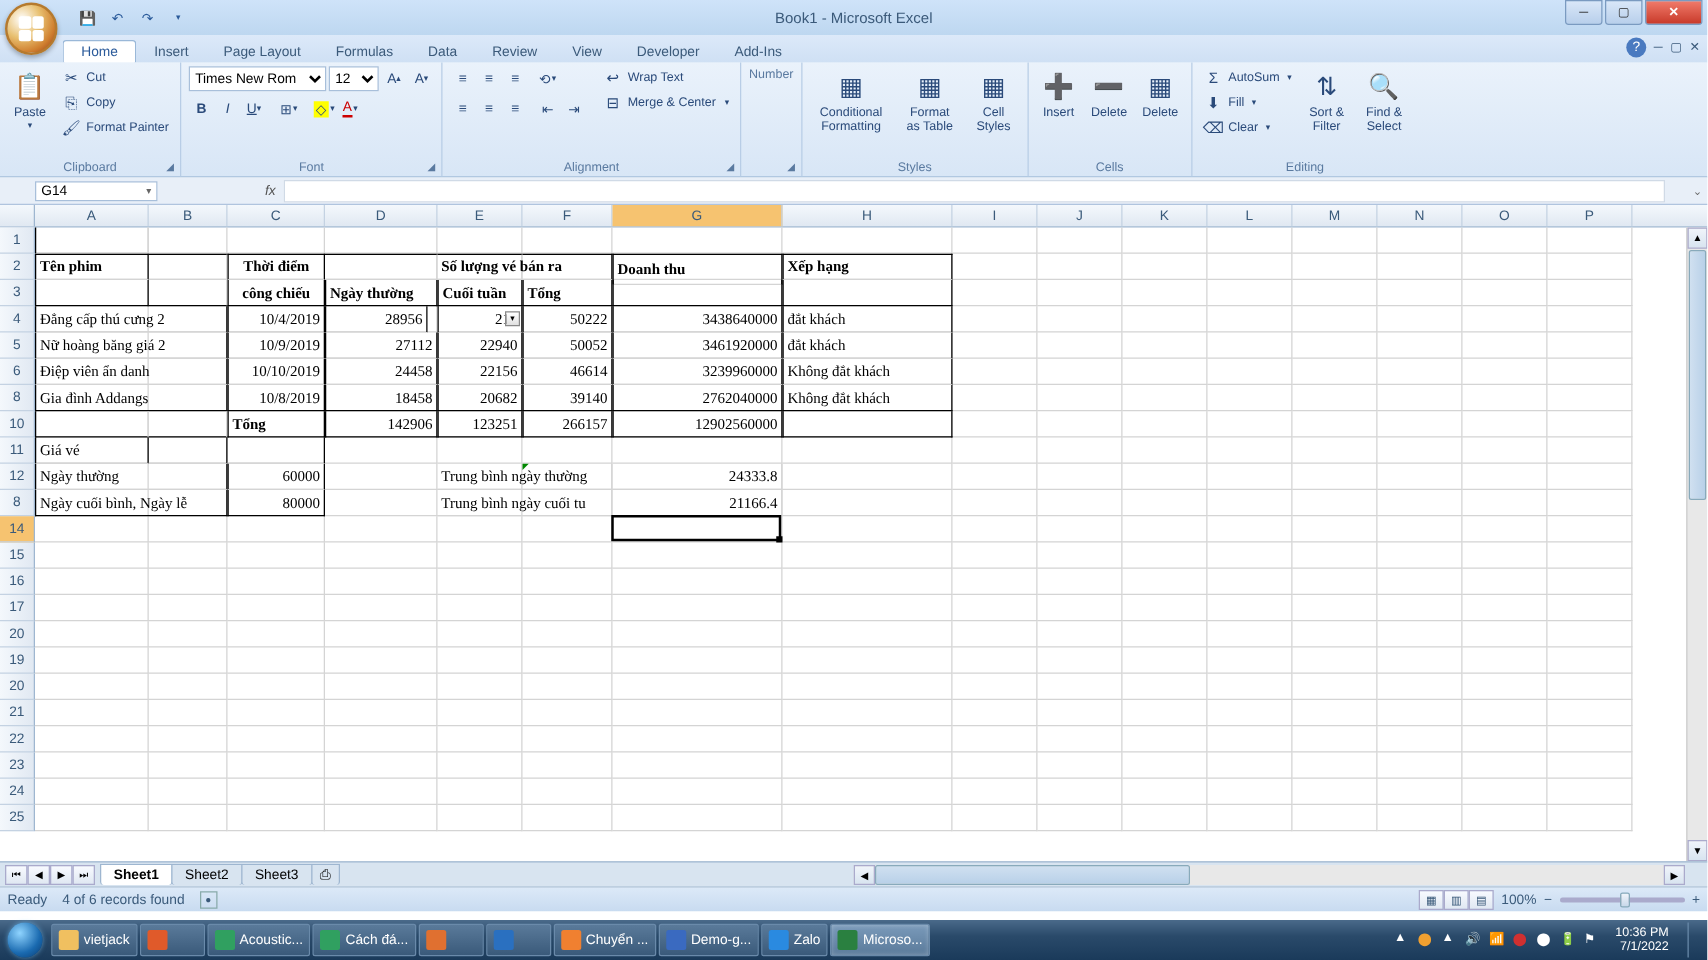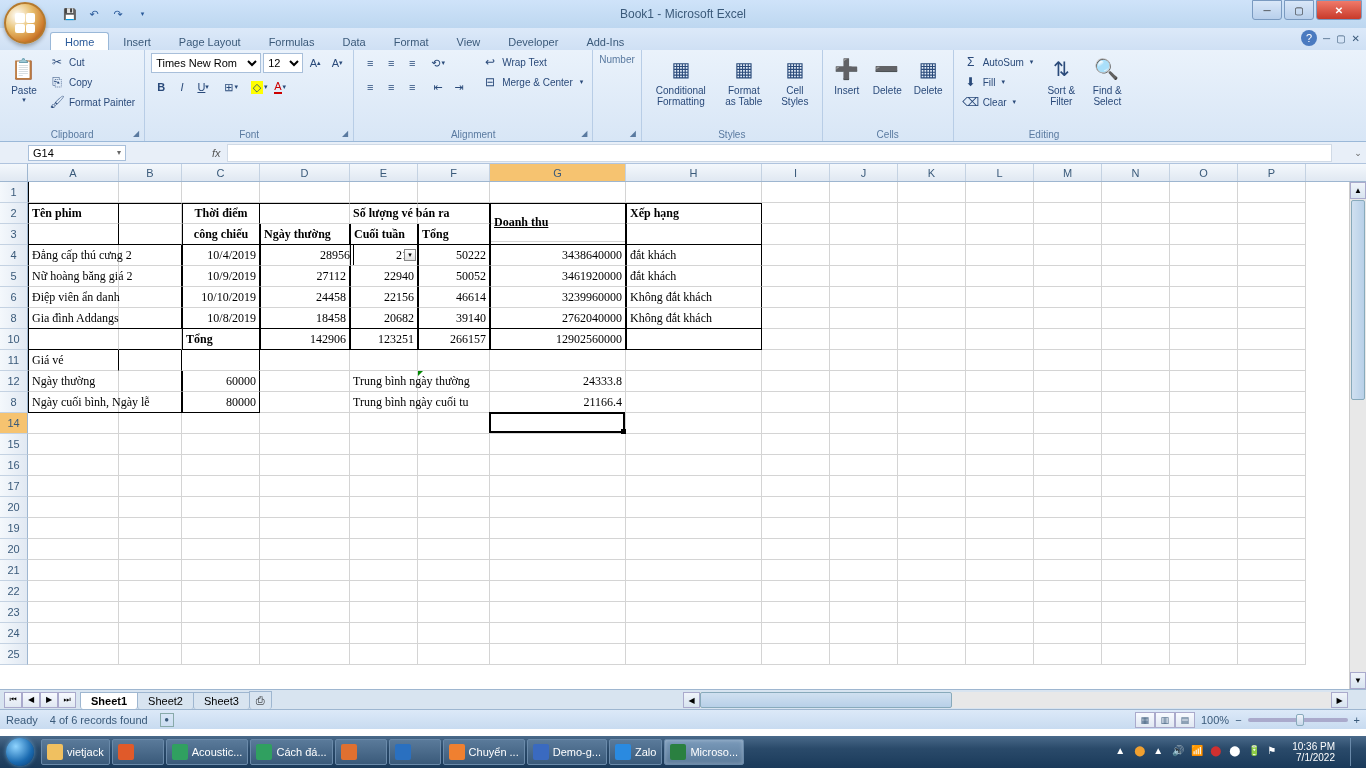--- a/index.html
+++ b/index.html
@@ -132,21 +132,21 @@
     <div class="win-btn close">✕</div>
   </div>
 </div>
 
 <div class="tabs">
   <div class="tab active">Home</div>
   <div class="tab">Insert</div>
   <div class="tab">Page Layout</div>
   <div class="tab">Formulas</div>
   <div class="tab">Data</div>
-  <div class="tab">Format</div>
+  <div class="tab">Review</div>
   <div class="tab">View</div>
   <div class="tab">Developer</div>
   <div class="tab">Add-Ins</div>
   <div class="tab-right">
     <div class="help-icon">?</div>
     <span style="font-size:10px;color:#3b5a7a;">─</span>
     <span style="font-size:10px;color:#3b5a7a;">▢</span>
     <span style="font-size:10px;color:#3b5a7a;">✕</span>
   </div>
 </div>
@@ -752,27 +752,27 @@
       <div class="cell b-t" style="left: 91px; top: 21px; width: 63px; height: 21px;"></div>
       <div class="cell b-b" style="left: 91px; top: 42px; width: 63px; height: 21px;"></div>
       <div class="cell bold center b-t b-l b-r" style="left: 154px; top: 21px; width: 78px; height: 21px;">Thời điểm</div>
       <div class="cell bold center b-l b-r b-b" style="left: 154px; top: 42px; width: 78px; height: 21px;">công chiếu</div>
       <div class="cell b-t" style="left: 232px; top: 21px; width: 90px; height: 21px;"></div>
       <div class="cell bold b-l b-r b-b" style="left: 232px; top: 42px; width: 90px; height: 21px;">Ngày thường</div>
       <div class="cell bold b-t" style="left: 322px; top: 21px; width: 68px; height: 21px; overflow: visible;">Số lượng vé bán ra</div>
       <div class="cell bold b-l b-r b-b" style="left: 322px; top: 42px; width: 68px; height: 21px;">Cuối tuần</div>
       <div class="cell b-t b-r" style="left: 390px; top: 21px; width: 72px; height: 21px;"></div>
       <div class="cell bold b-l b-r b-b" style="left: 390px; top: 42px; width: 72px; height: 21px;">Tổng</div>
-      <div class="cell bold b-t b-l b-r" style="left: 462px; top: 21px; width: 136px; height: 39px; text-decoration: underline;">Doanh thu</div>
+      <div class="cell bold b-t b-l b-r" style="left: 462px; top: 21px; width: 136px; height: 25px;">Doanh thu</div>
       <div class="cell b-l b-r b-b" style="left: 462px; top: 42px; width: 136px; height: 21px;"></div>
       <div class="cell bold b-t b-l b-r" style="left: 598px; top: 21px; width: 136px; height: 21px;">Xếp hạng</div>
       <div class="cell b-l b-r b-b" style="left: 598px; top: 42px; width: 136px; height: 21px;"></div>
       <div class="cell b-l b-r" style="left: 0px; top: 63px; width: 154px; height: 21px; overflow: visible;">Đẳng cấp thú cưng 2</div>
       <div class="cell right b-l b-r" style="left: 154px; top: 63px; width: 78px; height: 21px;">10/4/2019</div>
-      <div class="cell right b-l b-r" style="left: 232px; top: 63px; width: 94px; height: 21px;">28956</div>
+      <div class="cell right b-l b-r" style="left: 232px; top: 63px; width: 82px; height: 21px;">28956</div>
       <div class="cell right b-l b-r" style="left: 322px; top: 63px; width: 68px; height: 21px;">212</div>
       <div class="cell right b-l b-r" style="left: 390px; top: 63px; width: 72px; height: 21px;">50222</div>
       <div class="cell right b-l b-r" style="left: 462px; top: 63px; width: 136px; height: 21px;">3438640000</div>
       <div class="cell b-l b-r" style="left: 598px; top: 63px; width: 136px; height: 21px;">đắt khách</div>
       <div class="cell b-l b-r" style="left: 0px; top: 84px; width: 154px; height: 21px; overflow: visible;">Nữ hoàng băng giá 2</div>
       <div class="cell right b-l b-r" style="left: 154px; top: 84px; width: 78px; height: 21px;">10/9/2019</div>
       <div class="cell right b-l b-r" style="left: 232px; top: 84px; width: 90px; height: 21px;">27112</div>
       <div class="cell right b-l b-r" style="left: 322px; top: 84px; width: 68px; height: 21px;">22940</div>
       <div class="cell right b-l b-r" style="left: 390px; top: 84px; width: 72px; height: 21px;">50052</div>
       <div class="cell right b-l b-r" style="left: 462px; top: 84px; width: 136px; height: 21px;">3461920000</div>

